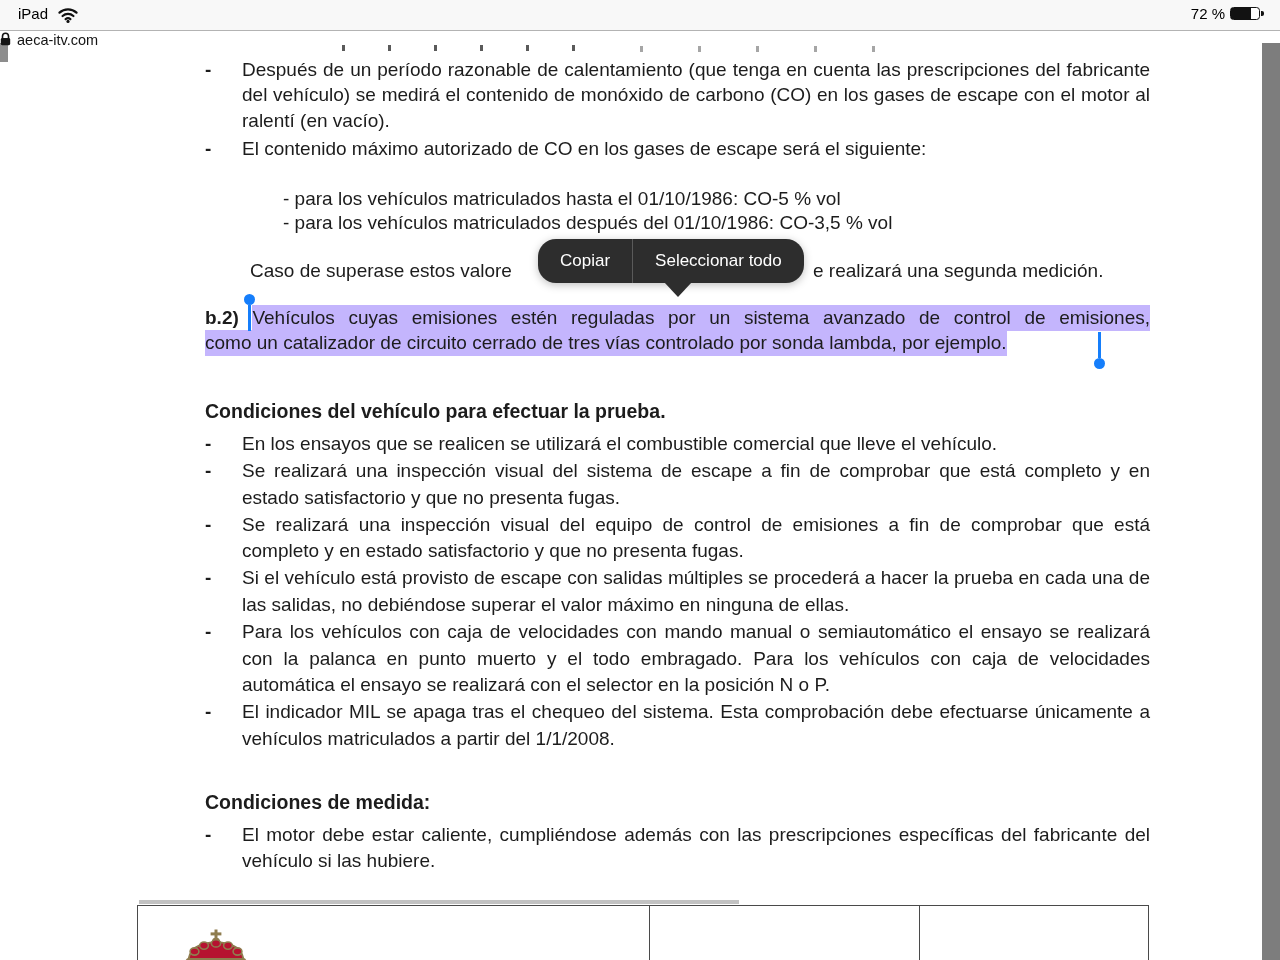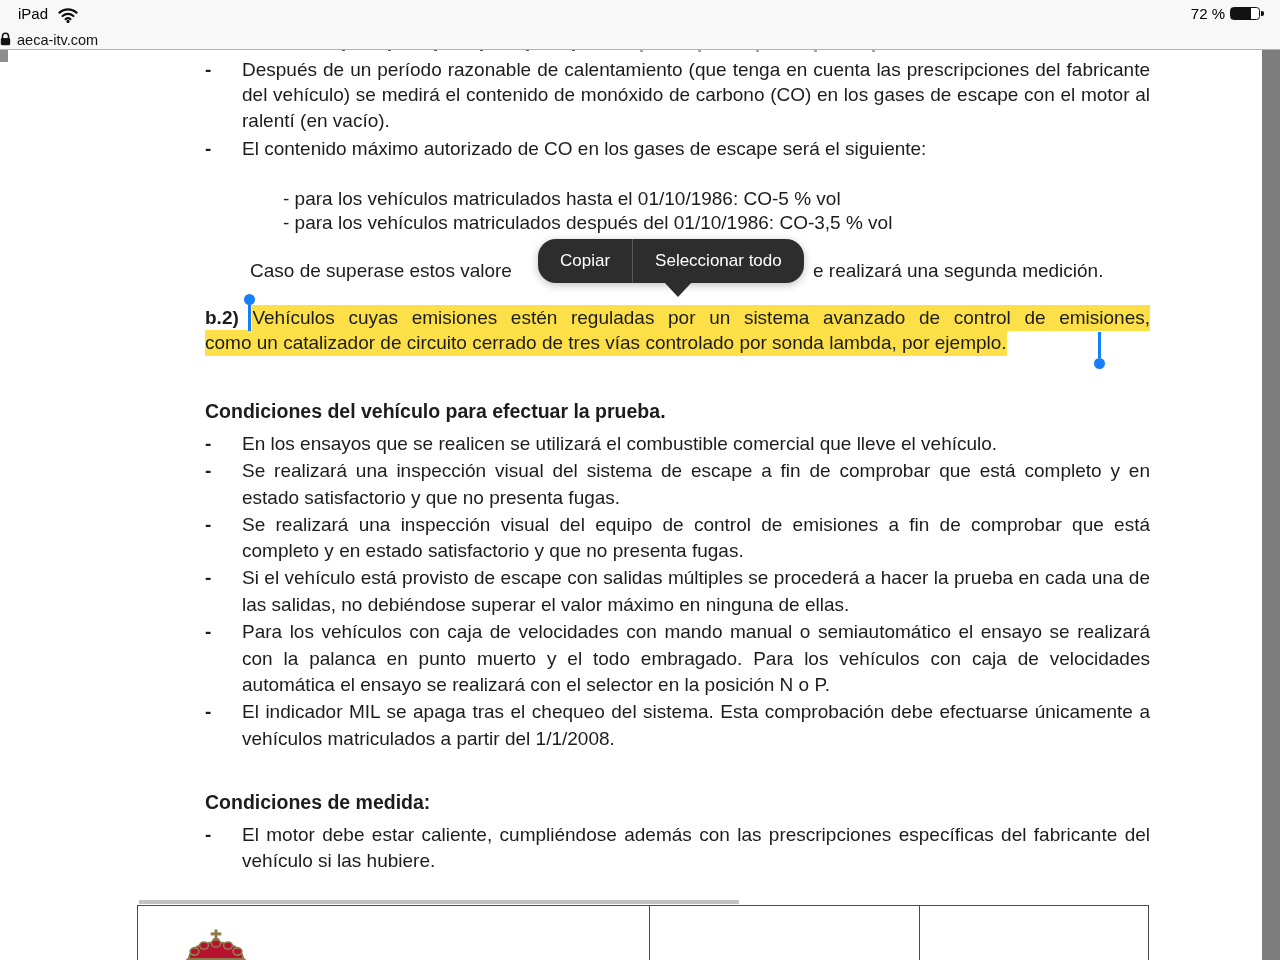--- a/index.html
+++ b/index.html
@@ -5,21 +5,21 @@
   * { margin:0; padding:0; box-sizing:border-box; }
   html,body { width:1280px; height:960px; }
   body {
     position:relative; overflow:hidden; background:#ffffff;
     font-family:"Liberation Sans","DejaVu Sans",sans-serif;
     color:#1c1c1c; -webkit-font-smoothing:antialiased;
   }
 
   
   .toolbar {
-    position:absolute; left:0; top:0; width:1280px; height:50px;
+    position:absolute; left:0; top:0; width:1280px; height:31px;
     background:#f8f8f8; border-bottom:1px solid #b3b3b3; z-index:10;
   }
   .statusbar { position:absolute; left:0; top:0; width:100%; height:26px; }
   .carrier { position:absolute; left:18px; top:5px; font-size:15px; color:#000; }
   .wifi { position:absolute; left:57px; top:7px; }
   .clock { position:absolute; left:0; top:5px; width:100%; text-align:center; font-size:15px; font-weight:bold; color:#000; }
   .batt-group { position:absolute; right:16px; top:5px; display:flex; align-items:center; gap:5px; }
   .batt-pct { font-size:15px; color:#000; }
   .batt-body {
     width:30px; height:13px; border:1px solid #121212; border-radius:3.5px;
@@ -51,21 +51,21 @@
 
   .p1 { left:205px; top:57px; line-height:25.3px; }
   .p2 { left:205px; top:136px; }
   .sublines { left:283px; top:187px; line-height:24px; }
   .caso-left  { left:250px; top:258px; }
   .caso-right { left:813px; top:258px; }
 
   .b2 { left:205px; top:306px; width:945px; line-height:24.5px; }
   .b2 .l1 { text-align:justify; text-align-last:justify; }
   .b2 b { font-weight:bold; }
-  mark { background:#fde047; color:inherit; padding:2px 0 3px 0; }
+  mark { background:#c4b5fd; color:inherit; padding:2px 0 3px 0; }
 
   .heading { position:absolute; font-size:19.5px; font-weight:bold;margin-top:20px; }
   .h1 { left:205px; top:380px; }
   .h2 { left:205px; top:771px; }
 
   .condlist { left:205px; top:431px; width:945px; line-height:26.6px; }
   .condlist .bullet-row { margin-bottom:0.5px; }
   .medida { left:205px; top:822px; width:945px; line-height:26px; }
 
   

